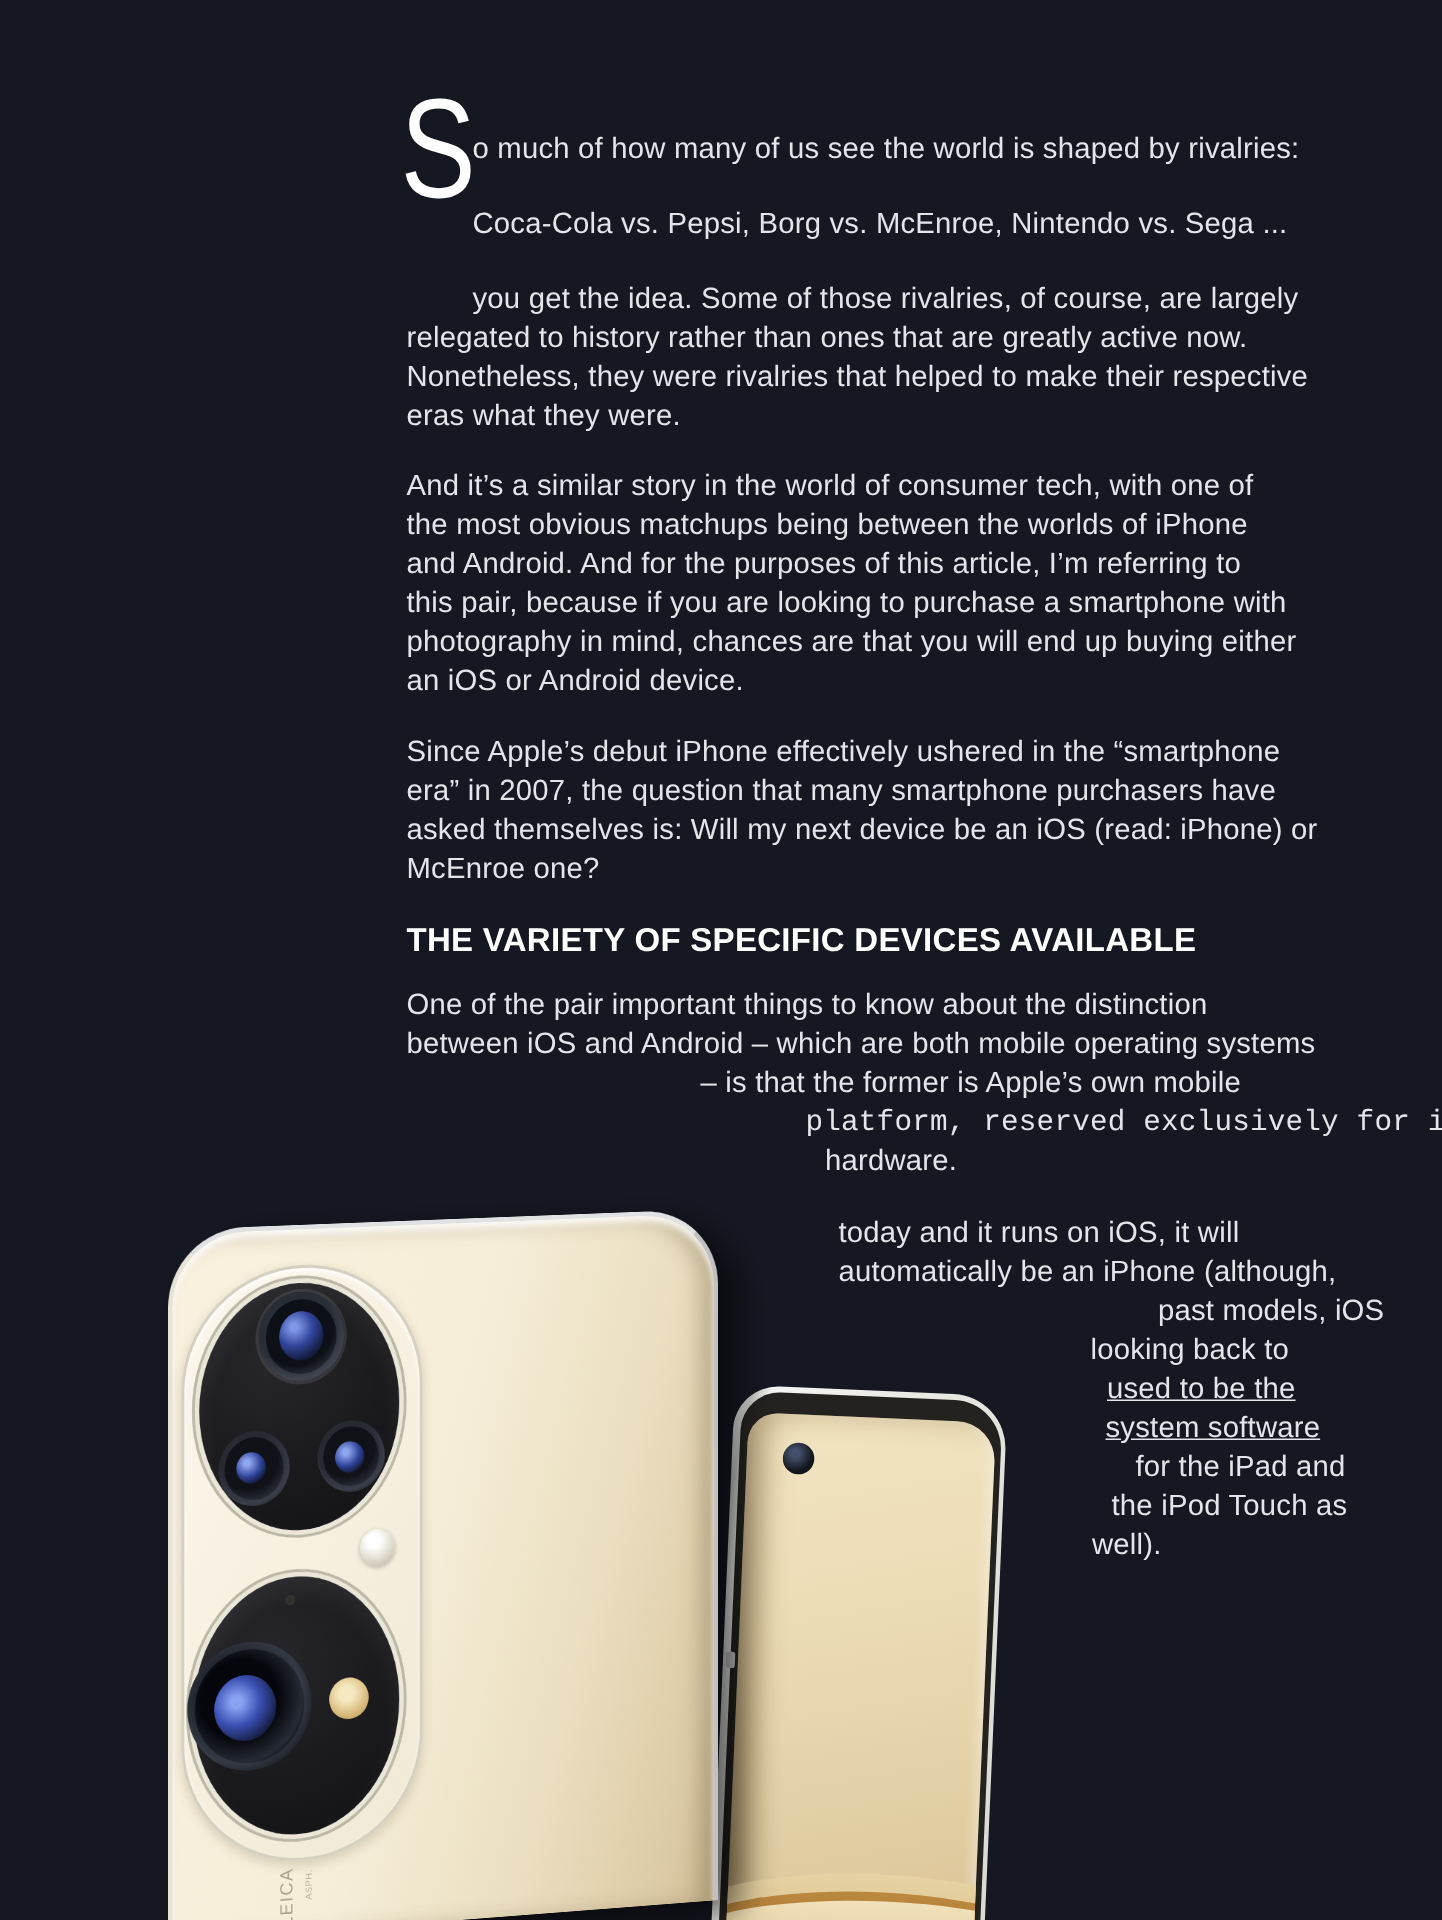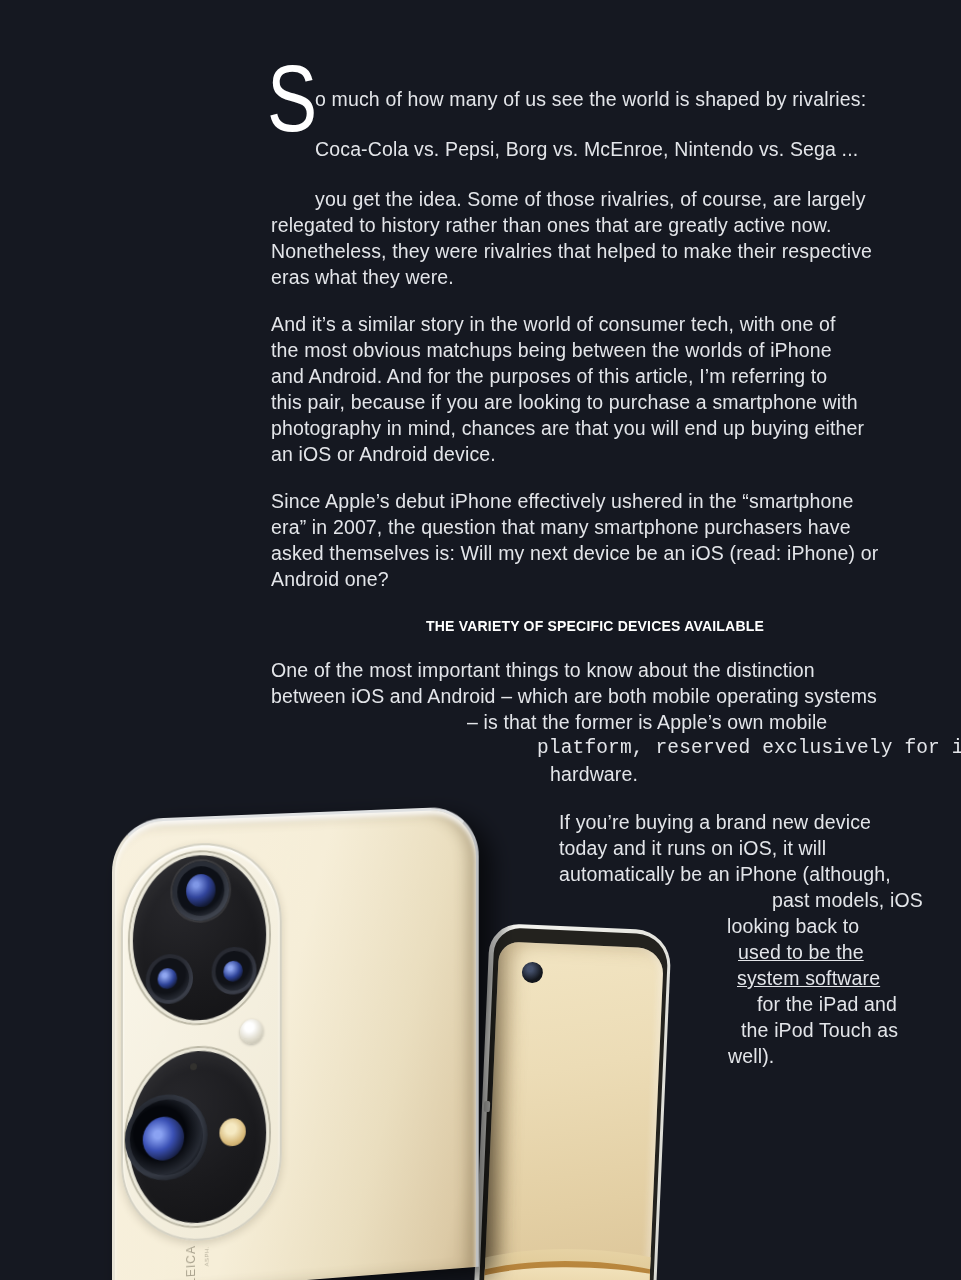--- a/index.html
+++ b/index.html
@@ -15,21 +15,21 @@
   .para{margin:0 0 21px 0;}
   .ln{height:26px;line-height:26px;font-size:19.5px;letter-spacing:.15px;white-space:nowrap;}
   .indent{padding-left:44px;margin-top:24px;}
   .drop-cap{
     position:absolute;left:-4px;top:57px;color:#ffffff;
     font-size:94px;line-height:84px;font-weight:400;
     transform:scaleX(.8);transform-origin:0 0;
   }
   .heading{
     margin:0 0 17px 0;height:27px;line-height:27px;white-space:nowrap;
-    font-size:14px;font-weight:bold;color:#ffffff;letter-spacing:.2px;text-align:center;
+    font-size:22px;font-weight:bold;color:#ffffff;letter-spacing:.2px;
   }
   .para-wrap1{margin:0 0 22px 0;}
   .para-wrap2{margin:0;}
   
   .w1-l2{padding-left:196px;} .w1-l3{padding-left:266px;font-family:Liberation Mono, monospace;} .w1-l4{padding-left:279px;}
   .w2-l0,.w2-l1,.w2-l2{padding-left:288px;}
   .w2-l3{padding-left:456px;} .w2-l4{padding-left:501px;} .w2-l5{padding-left:467px;text-decoration:underline;}
   .w2-l6{padding-left:466px;text-decoration:underline;} .w2-l7{padding-left:464px;text-align:center;} .w2-l8{padding-left:470px;}
   .w2-l9{padding-left:457px;}
 
@@ -161,36 +161,35 @@
     <div class="ln">and Android. And for the purposes of this article, I’m referring to</div>
     <div class="ln">this pair, because if you are looking to purchase a smartphone with</div>
     <div class="ln">photography in mind, chances are that you will end up buying either</div>
     <div class="ln">an iOS or Android device.</div>
   </div>
 
   <div class="para">
     <div class="ln">Since Apple’s debut iPhone effectively ushered in the “smartphone</div>
     <div class="ln">era” in 2007, the question that many smartphone purchasers have</div>
     <div class="ln">asked themselves is: Will my next device be an iOS (read: iPhone) or</div>
-    <div class="ln">Android one?</div>
+    <div class="ln">McEnroe one?</div>
   </div>
 
 
   <div class="heading">THE VARIETY OF SPECIFIC DEVICES AVAILABLE</div>
 
   <div class="para-wrap1">
-    <div class="ln">One of the most important things to know about the distinction</div>
+    <div class="ln">One of the pair important things to know about the distinction</div>
     <div class="ln">between iOS and Android – which are both mobile operating systems</div>
     <div class="ln w1-l2">– is that the former is Apple’s own mobile</div>
     <div class="ln w1-l3">platform, reserved exclusively for its own</div>
     <div class="ln w1-l4">hardware.</div>
   </div>
 
   <div class="para-wrap2">
-    <div class="ln w2-l0">If you’re buying a brand new device</div>
     <div class="ln w2-l1">today and it runs on iOS, it will</div>
     <div class="ln w2-l2">automatically be an iPhone (although,</div>
     <div class="ln w2-l4">past models, iOS</div>
     <div class="ln w2-l3">looking back to</div>
     <div class="ln w2-l5">used to be the</div>
     <div class="ln w2-l6">system software</div>
     <div class="ln w2-l7">for the iPad and</div>
     <div class="ln w2-l8">the iPod Touch as</div>
     <div class="ln w2-l9">well).</div>
   </div>

